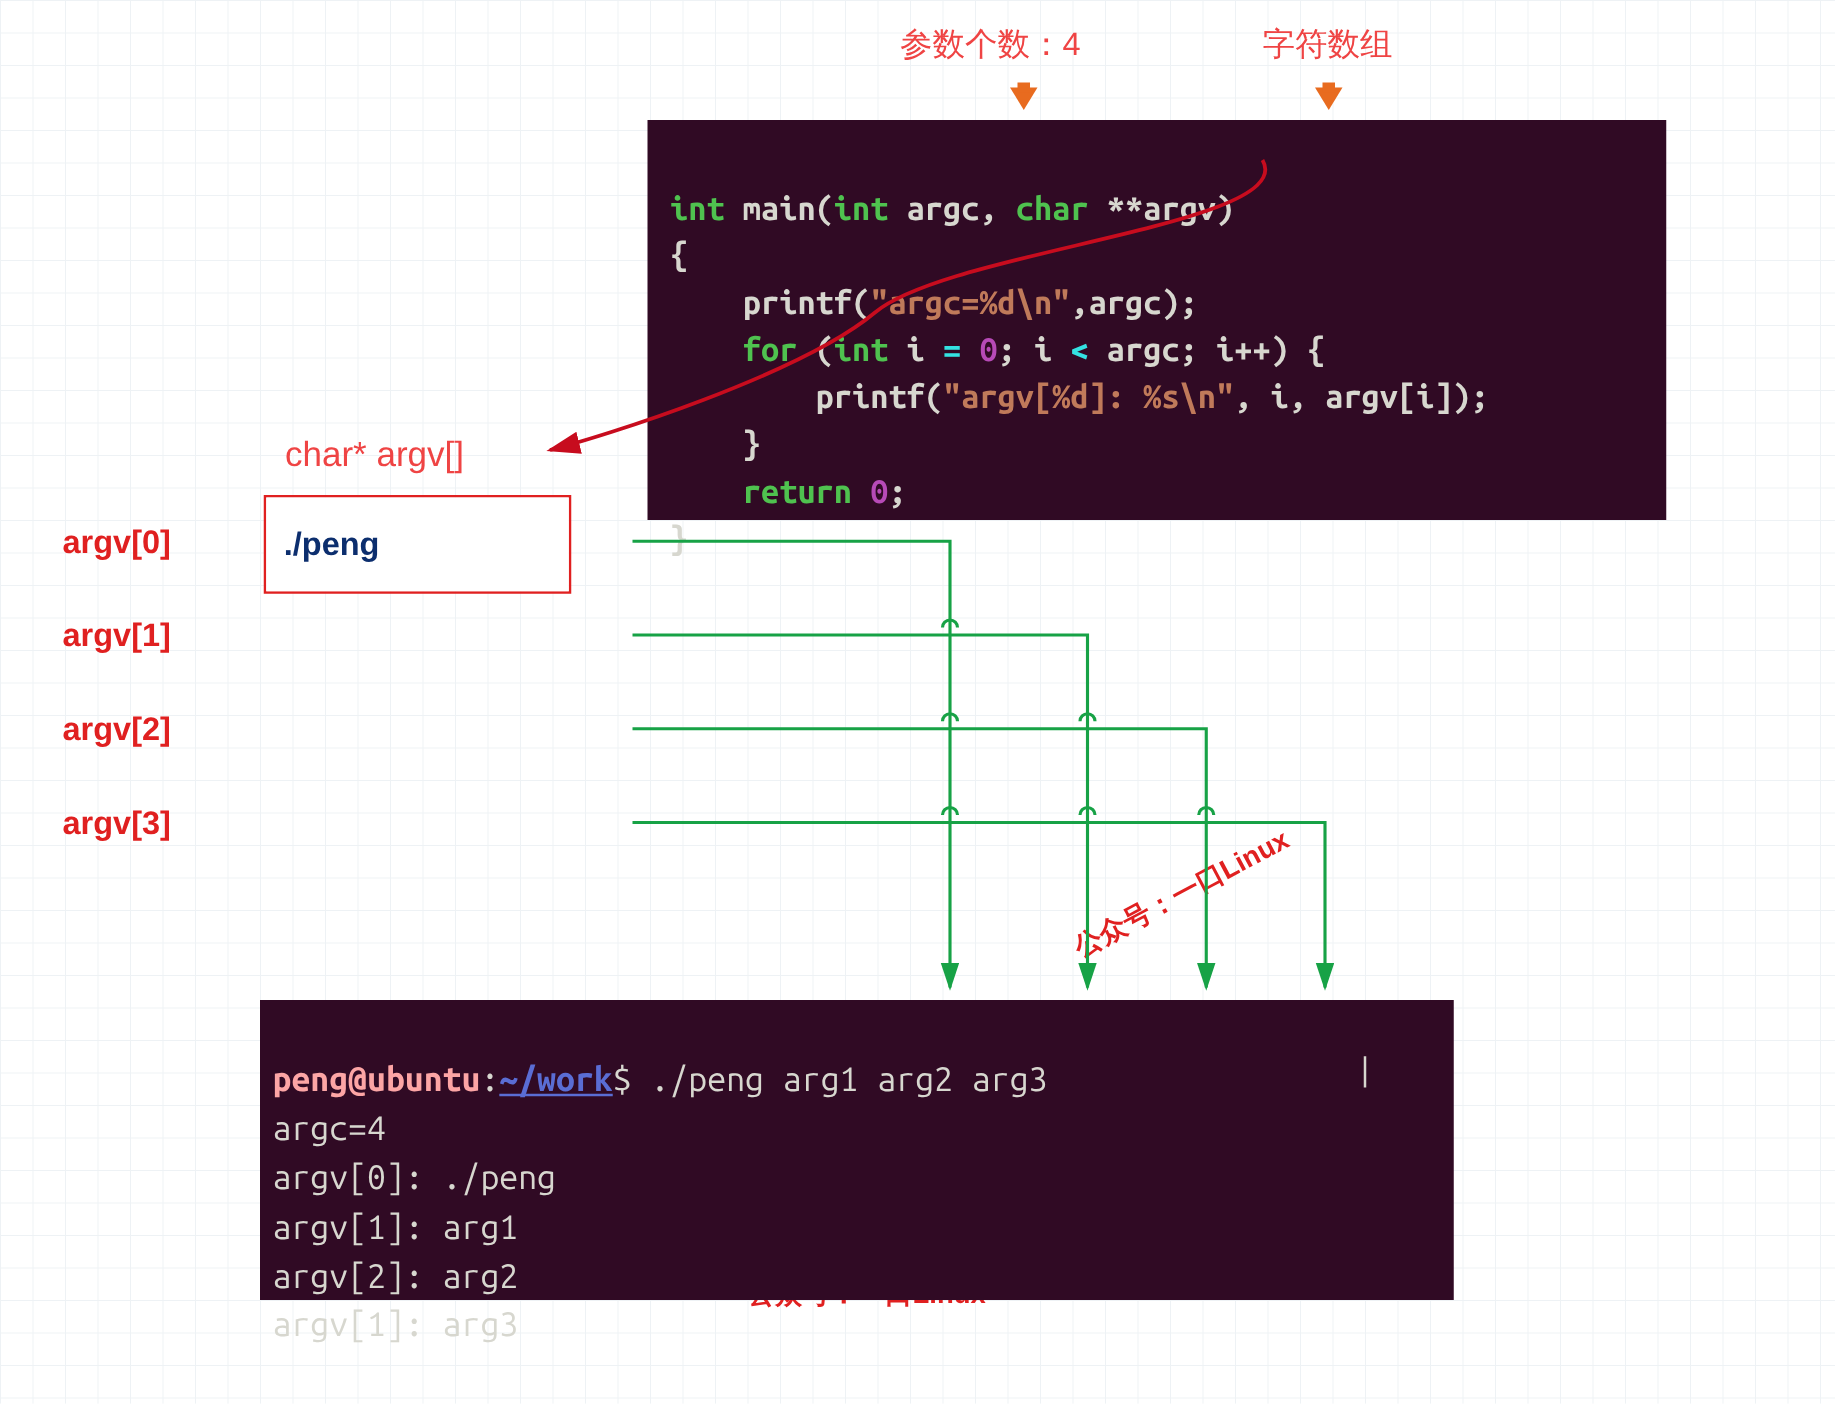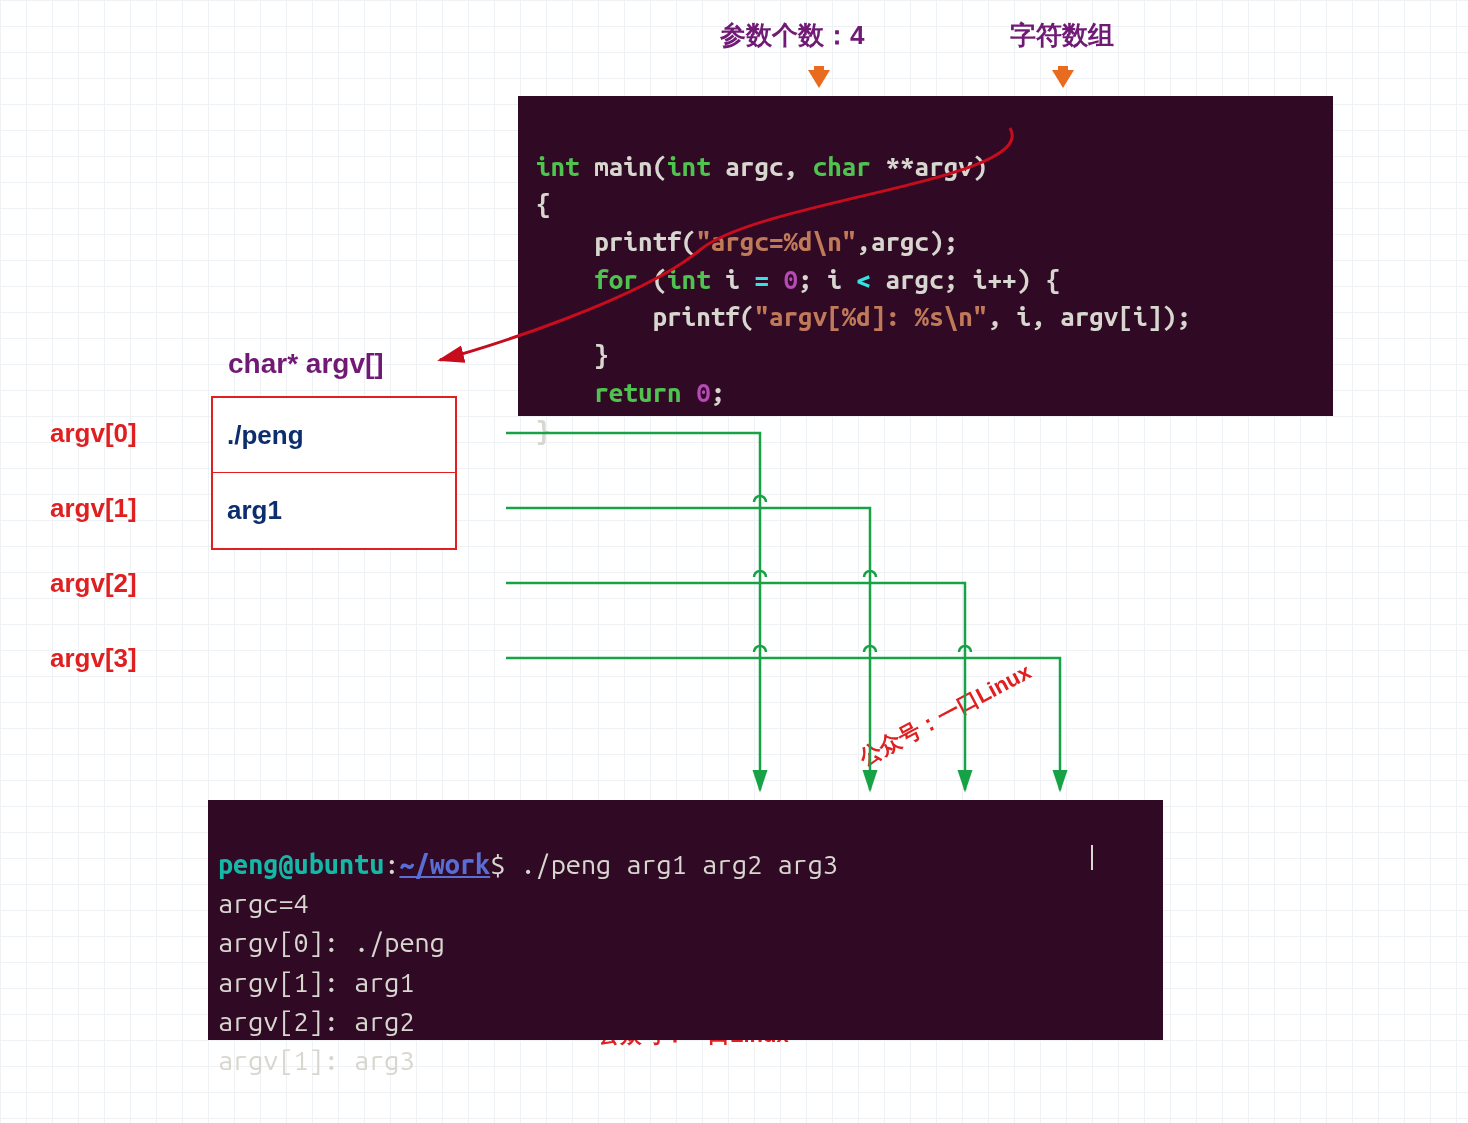--- a/index.html
+++ b/index.html
@@ -14,22 +14,22 @@
   
   .grid {
     position: absolute; inset: 0;
     background-image:
       linear-gradient(to right, #eef2f5 1px, transparent 1px),
       linear-gradient(to bottom, #eef2f5 1px, transparent 1px);
     background-size: 26px 26px;
     z-index: 0;
   }
   .label-red {
-    color: #701a75;
-    font-weight: 700;
+    color: #ef4444;
+    font-weight: 400;
     position: absolute;
     font-size: 26px;
   }
   .arrow-down {
     position: absolute;
     width: 0; height: 0;
     border-left: 11px solid transparent;
     border-right: 11px solid transparent;
     border-top: 18px solid #e86b1f;
   }
@@ -47,21 +47,21 @@
     font-family: "Ubuntu Mono", "DejaVu Sans Mono", monospace;
     font-size: 26px;
     line-height: 1.45;
     padding: 14px 18px;
     white-space: pre;
   }
   .kw { color: #4fc24f; }
   .str { color: #c07a5a; }
   .num { color: #b74ab7; }
   .op { color: #34e2e2; }
-  .user { color: #14b8a6; font-weight: 700; text-align: right; }
+  .user { color: #fca5a5; font-weight: 700; text-align: right; }
   .path { color: #5a6dd4; font-weight: 700; text-decoration: underline; }
   .dollar { color: #d7d7cf; }
   .argv-table {
     position: absolute;
     border: 2px solid #e02020;
     background: #fff;
   }
   .argv-cell {
     border-bottom: 1.5px solid #e02020;
     height: 75px;
@@ -115,21 +115,20 @@
 <span>        printf(</span><span class="str">"argv[%d]: %s\n"</span><span>, i, argv[i]);</span>
 <span>    }</span>
 <span class="kw">    return</span><span> </span><span class="num">0</span><span>;</span>
 <span>}</span>
 </div>
 
 <div class="label-red" style="left:228px; top:348px; font-size:28px;">char* argv[]</div>
 
 <div class="argv-table" style="left:211px; top:396px; width:246px; z-index:3;">
   <div class="argv-cell">./peng</div>
-  <div class="argv-cell">arg1</div>
 </div>
 
 <div class="idx-label" style="left:50px; top:418px;">argv[0]</div>
 <div class="idx-label" style="left:50px; top:493px;">argv[1]</div>
 <div class="idx-label" style="left:50px; top:568px;text-align:center;">argv[2]</div>
 <div class="idx-label" style="left:50px; top:643px;">argv[3]</div>
 
 <div class="codebox" style="left:208px; top:800px; width:955px; height:240px; z-index:1; padding:6px 10px; font-size:27px;">
 <span class="user">peng@ubuntu</span><span class="dollar">:</span><span class="path">~/work</span><span class="dollar">$ </span><span>./peng arg1 arg2 arg3</span>
 <span>argc=4</span>

